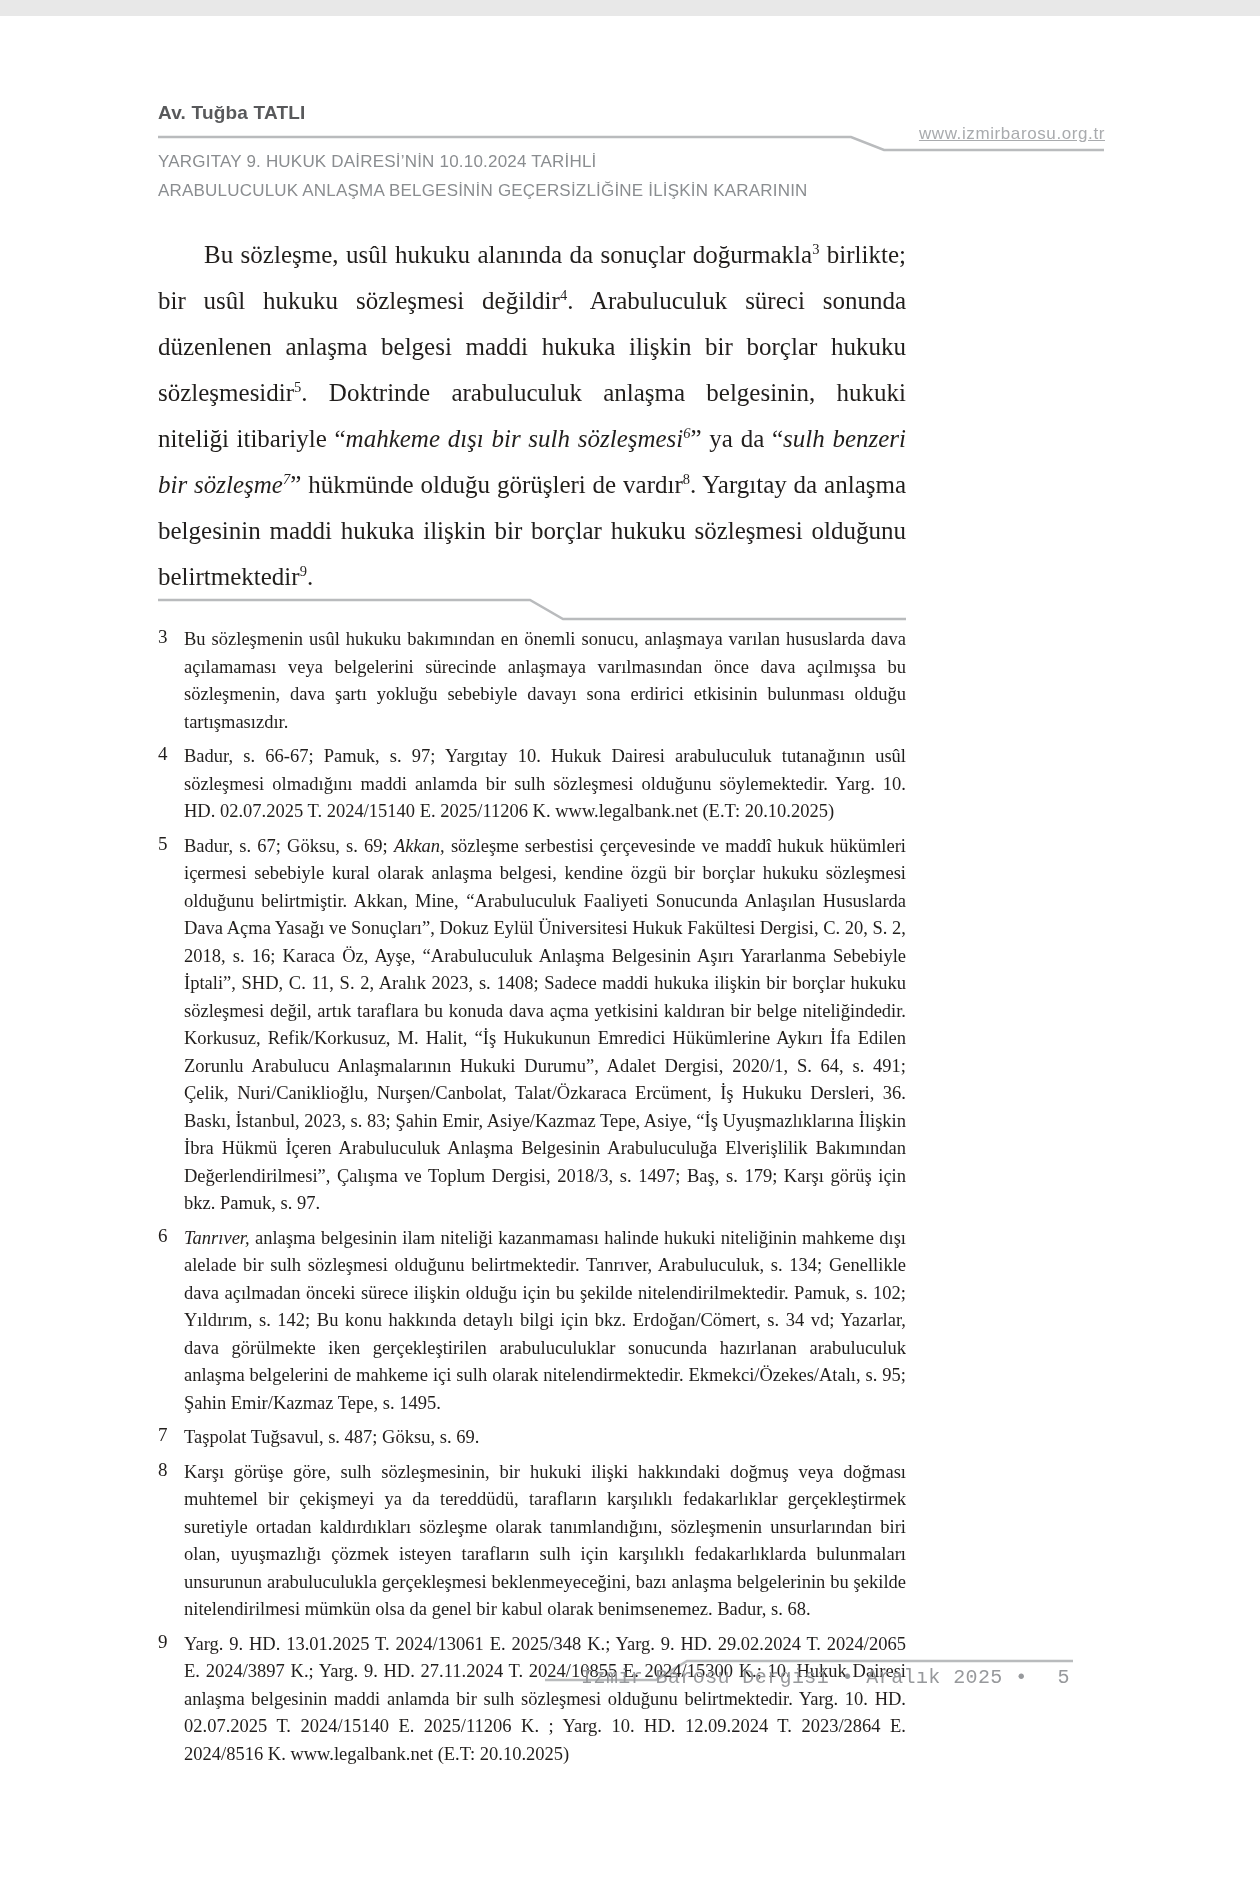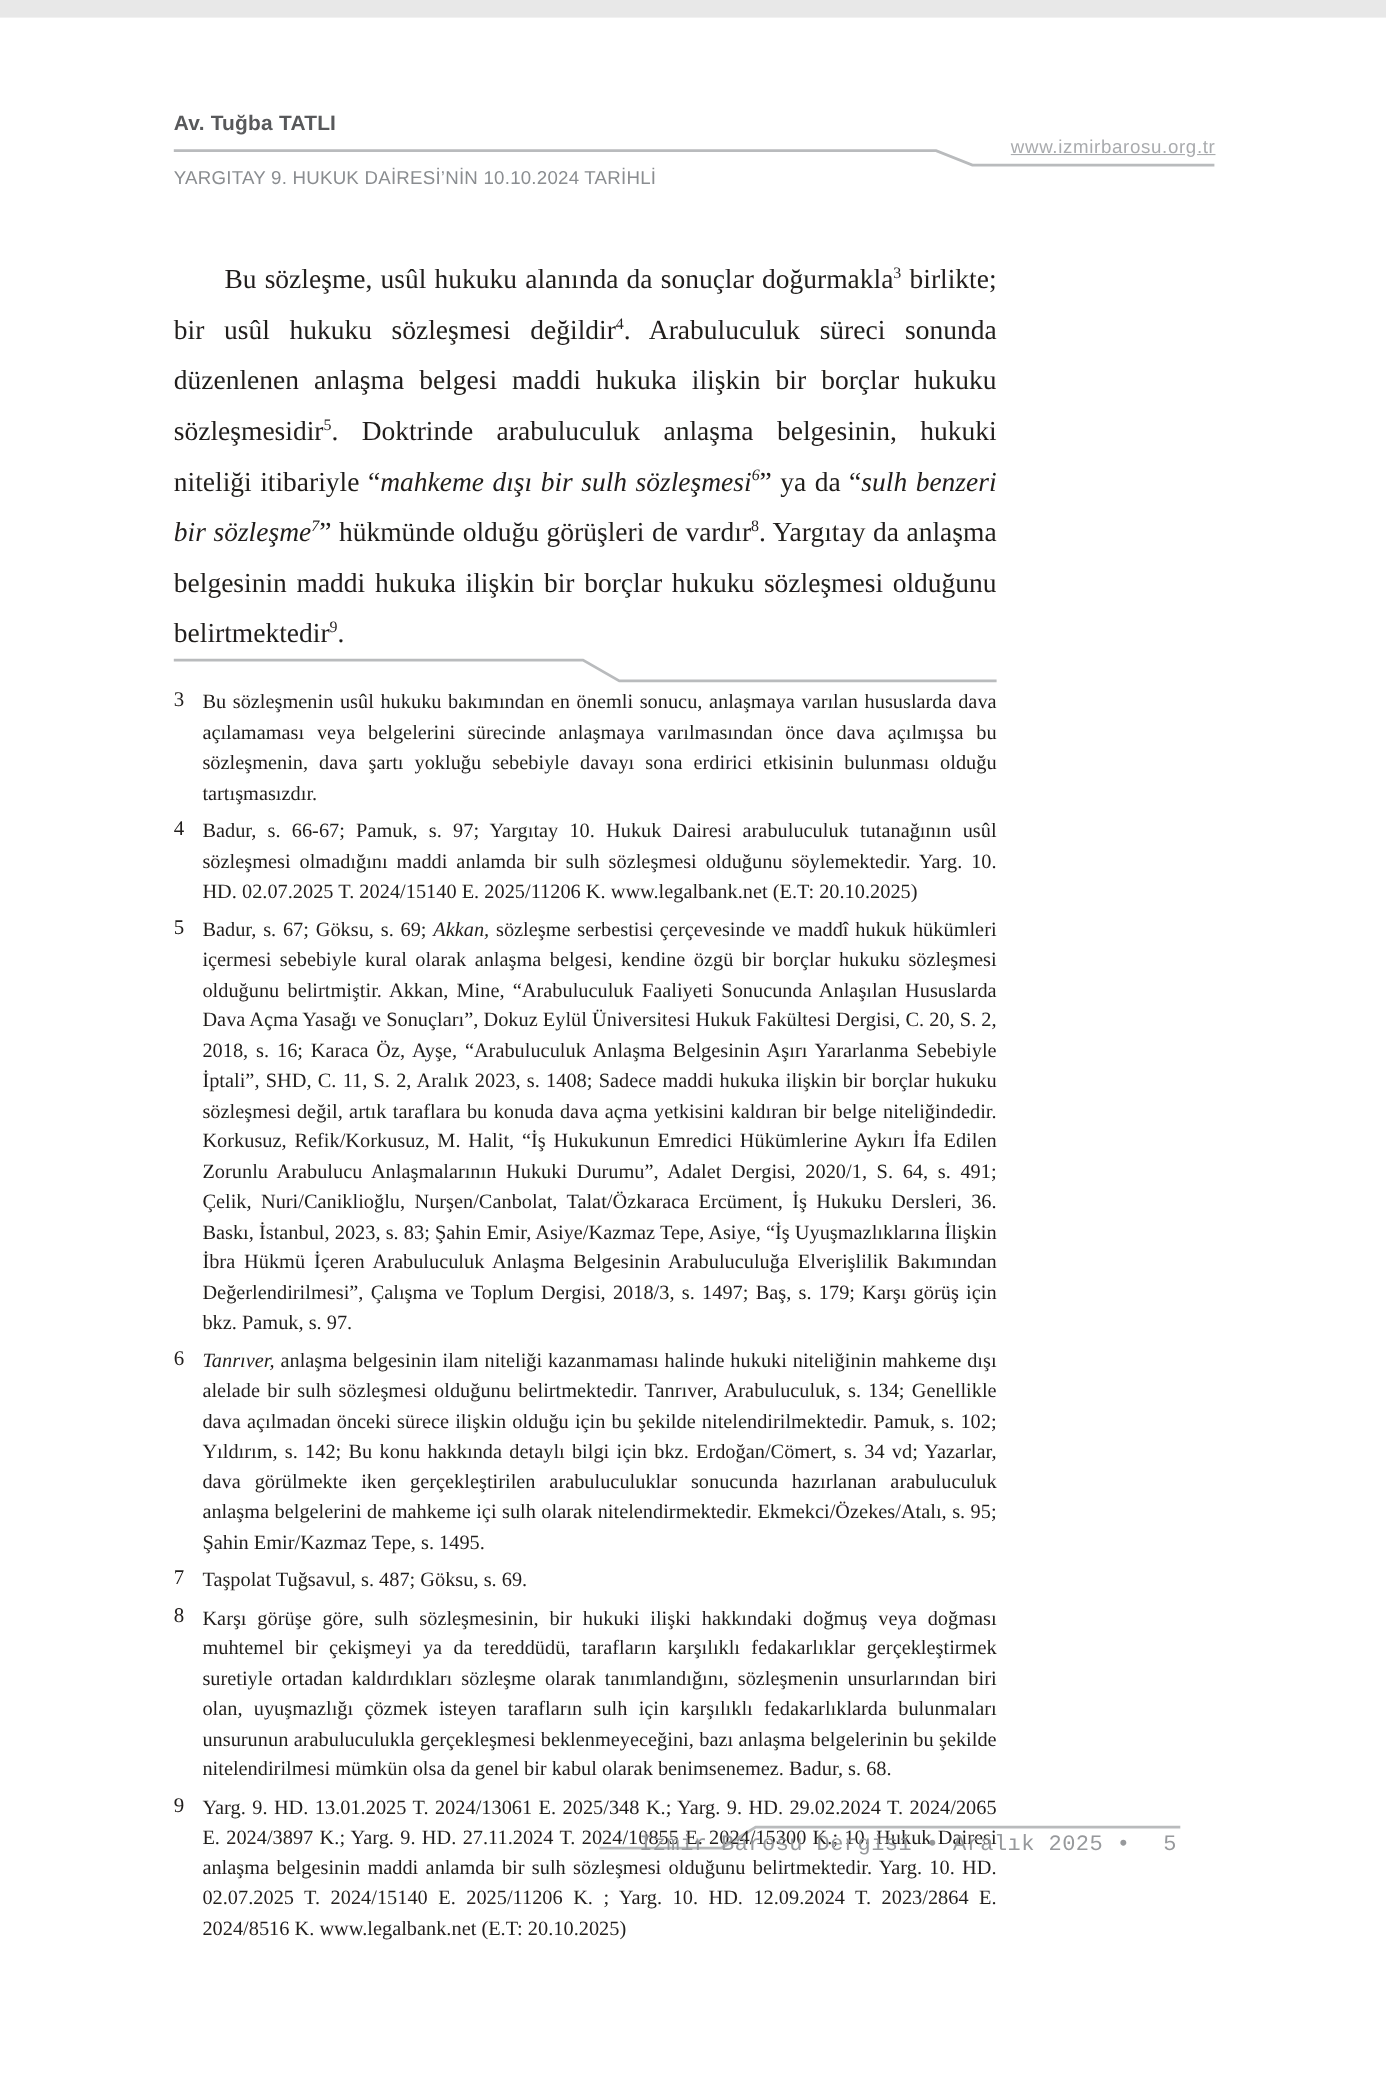--- a/index.html
+++ b/index.html
@@ -64,20 +64,21 @@
     <polyline points="158,584 530,584 563,603 906,603" fill="none" stroke="#b9bbbd" stroke-width="2.5"></polyline>
     <polyline points="545,1664 656,1664 687,1645 1073,1645" fill="none" stroke="#b9bbbd" stroke-width="2.5"></polyline>
   </svg>
 
   <div class="author">Av. Tuğba TATLI</div>
 
   <div class="url">www.izmirbarosu.org.tr</div>
 
   <h1 class="title">
     <div>YARGITAY 9. HUKUK DAİRESİ’NİN 10.10.2024 TARİHLİ</div>
+    <div>ARABULUCULUK ANLAŞMA BELGESİNİN GEÇERSİZLİĞİNE İLİŞKİN KARARININ</div>
   </h1>
 
   <p class="main-para" id="main-para"><span>Bu sözleşme, usûl hukuku alanında da sonuçlar doğurmakla</span><sup>3</sup><span> birlikte; bir usûl hukuku sözleşmesi değildir</span><sup>4</sup><span>. Arabuluculuk süreci sonunda düzenlenen anlaşma belgesi maddi hukuka ilişkin bir borçlar hukuku sözleşmesidir</span><sup>5</sup><span>. Doktrinde arabuluculuk anlaşma belgesinin, hukuki niteliği itibariyle “</span><span class="it">mahkeme dışı bir sulh sözleşmesi</span><sup class="it">6</sup><span>” ya da “</span><span class="it">sulh benzeri bir sözleşme</span><sup class="it">7</sup><span>” hükmünde olduğu görüşleri de vardır</span><sup>8</sup><span>. Yargıtay da anlaşma belgesinin maddi hukuka ilişkin bir borçlar hukuku sözleşmesi olduğunu belirtmektedir</span><sup>9</sup><span>.</span></p>
 
   <div class="footnotes" id="footnotes">
       <div class="fn-row">
         <div class="fn-num">3</div>
         <div class="fn-text"><span>Bu sözleşmenin usûl hukuku bakımından en önemli sonucu, anlaşmaya varılan hususlarda dava açılamaması veya belgelerini sürecinde anlaşmaya varılmasından önce dava açılmışsa bu sözleşmenin, dava şartı yokluğu sebebiyle davayı sona erdirici etkisinin bulunması olduğu tartışmasızdır.</span></div>
       </div>
       <div class="fn-row">

